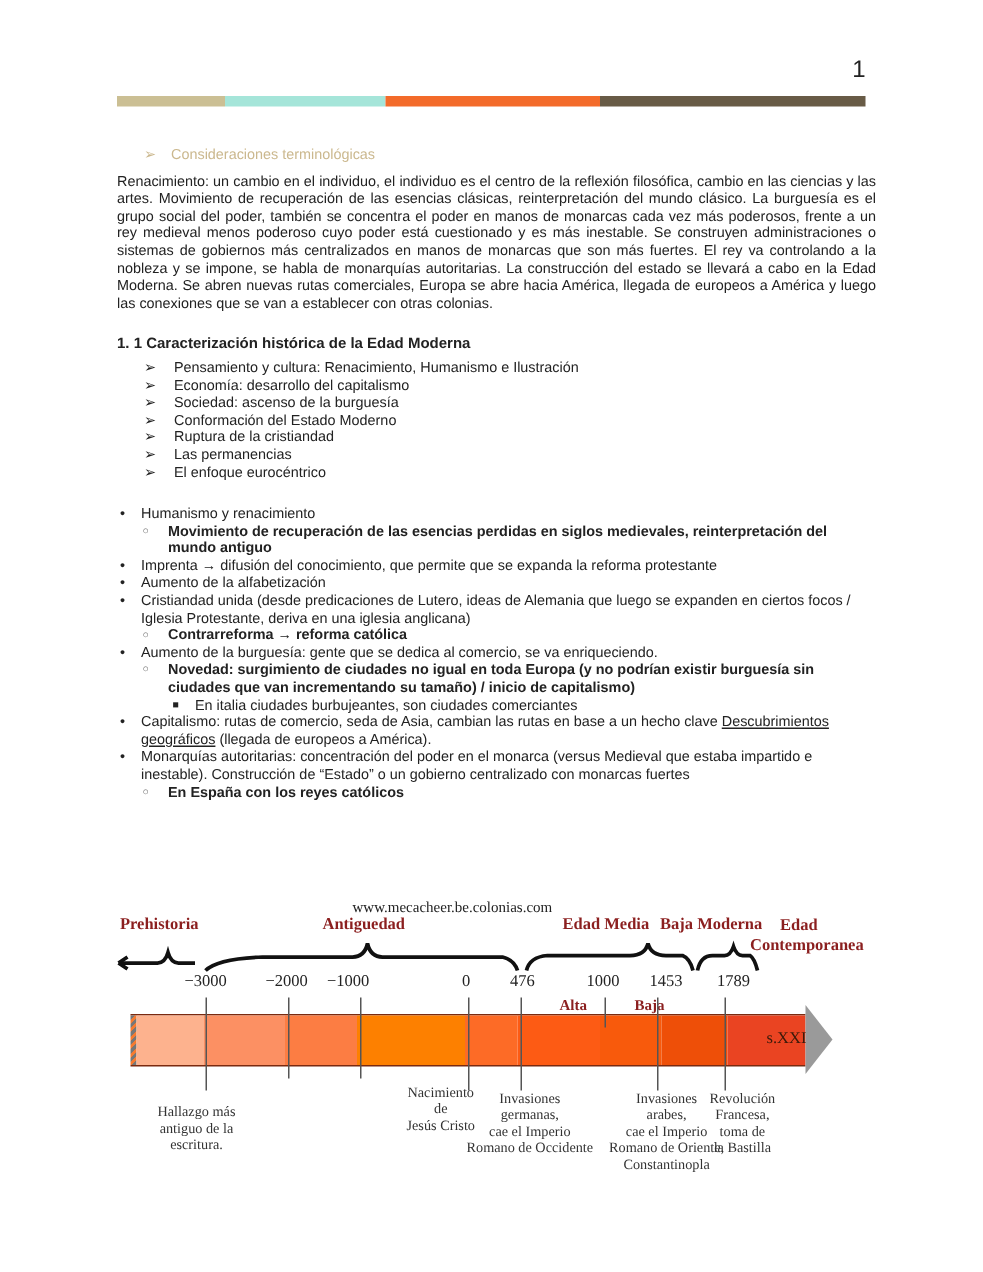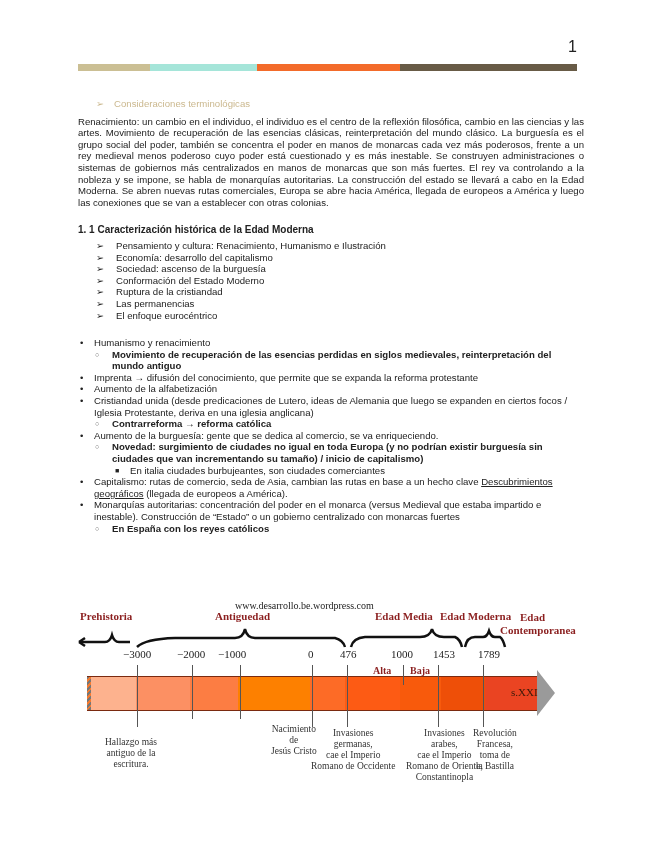--- a/index.html
+++ b/index.html
@@ -101,26 +101,26 @@
     <li class="l1">Aumento de la burguesía: gente que se dedica al comercio, se va enriqueciendo.</li>
     <li class="l2">Novedad: surgimiento de ciudades no igual en toda Europa (y no podrían existir burguesía sin ciudades que van incrementando su tamaño) / inicio de capitalismo)</li>
     <li class="l3">En italia ciudades burbujeantes, son ciudades comerciantes</li>
     <li class="l1"><span>Capitalismo: rutas de comercio, seda de Asia, cambian las rutas en base a un hecho clave </span><span class="u">Descubrimientos geográficos</span><span> (llegada de europeos a América).</span></li>
     <li class="l1">Monarquías autoritarias: concentración del poder en el monarca (versus Medieval que estaba impartido e inestable). Construcción de “Estado” o un gobierno centralizado con monarcas fuertes</li>
     <li class="l2">En España con los reyes católicos</li>
   </ul>
 </div>
 
 <div class="timeline">
-  <div class="tl-url">www.desarrollo.be.wordpress.com</div>
+  <div class="tl-url">www.mecacheer.be.colonias.com</div>
 
   <div class="tl-label" style="left:5px;top:15px">Prehistoria</div>
   <div class="tl-label" style="left:140px;top:15px">Antiguedad</div>
   <div class="tl-label" style="left:300px;top:15px">Edad Media</div>
-  <div class="tl-label" style="left:365px;top:15px">Edad Moderna</div>
+  <div class="tl-label" style="left:365px;top:15px">Baja Moderna</div>
   <div class="tl-label" style="left:445px;top:16px">Edad</div>
   <div class="tl-label" style="left:425px;top:29px">Contemporanea</div>
 
   <svg class="brace" width="510" height="60" style="left:0;top:0" viewBox="0 0 510 60">
     <g fill="none" stroke="#111" stroke-width="2.5">
       <path d="M5 47 L30 47 Q35 47 37 40 Q39 47 44 47 L55 47"></path>
       <path d="M4 47 L10 43 M4 47 L10 51"></path>
       <path d="M62 52 Q70 44 100 43 L160 43 Q168 43 170 34 Q172 43 180 43 L260 43 Q268 45 270 52"></path>
       <path d="M276 52 Q278 43 290 42 L345 42 Q355 42 357 34 Q359 42 369 42 L380 42 Q385 44 387 52"></path>
       <path d="M390 52 Q392 42 400 42 L408 42 Q412 42 414 36 Q416 42 420 42 L425 42 Q428 44 430 52"></path>
@@ -130,21 +130,21 @@
   <div class="tl-year" style="left:48px">−3000</div>
   <div class="tl-year" style="left:102px">−2000</div>
   <div class="tl-year" style="left:143px">−1000</div>
   <div class="tl-year" style="left:233px">0</div>
   <div class="tl-year" style="left:265px">476</div>
   <div class="tl-year" style="left:316px">1000</div>
   <div class="tl-year" style="left:358px">1453</div>
   <div class="tl-year" style="left:403px">1789</div>
 
   <div class="tl-label" style="left:298px;top:70px;font-size:10px">Alta</div>
-  <div class="tl-label" style="left:335px;top:70px;font-size:10px">Baja</div>
+  <div class="tl-label" style="left:348px;top:70px;font-size:10px">Baja</div>
 
   <div class="tl-bar">
     <div style="width:4px;background:repeating-linear-gradient(135deg,#777 0 2px,#f47a30 2px 4px)"></div>
     <div style="width:45px;background:#fdb28e"></div>
     <div style="width:54px;background:#fc9063"></div>
     <div style="width:48px;background:#fc7d43"></div>
     <div style="width:72px;background:#fd8000"></div>
     <div style="width:35px;background:#fd6b26"></div>
     <div style="width:55px;background:#fd5b14"></div>
     <div style="width:41px;background:#f85a0c"></div>

